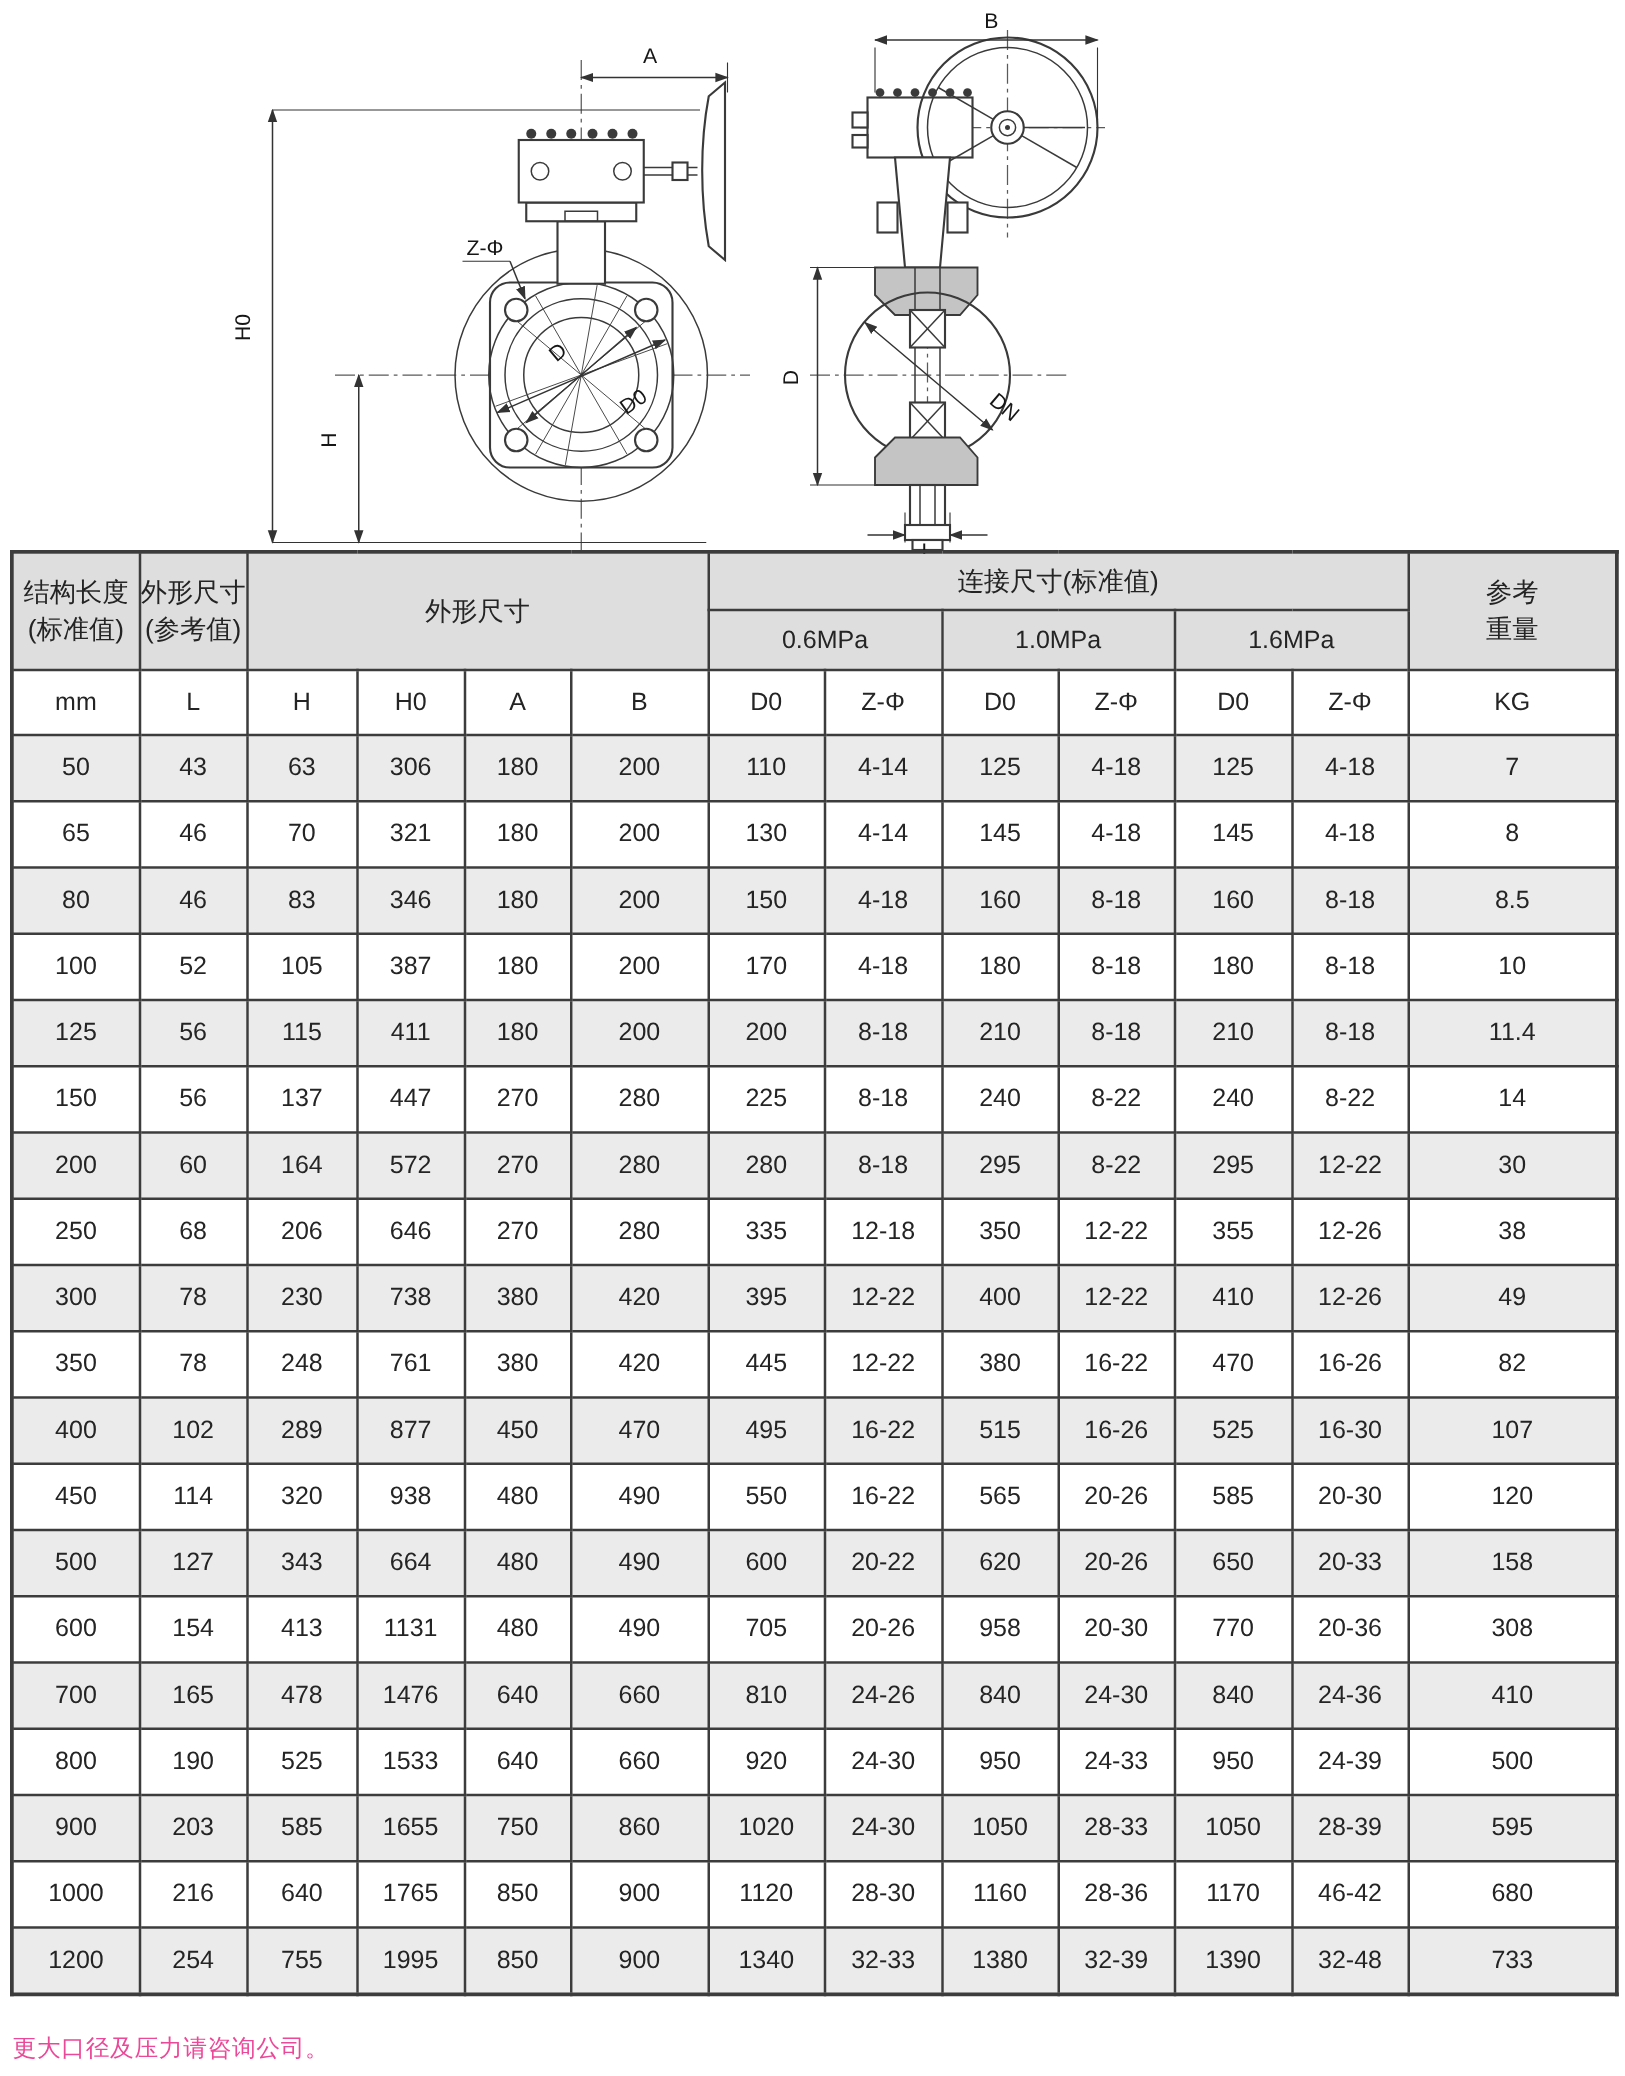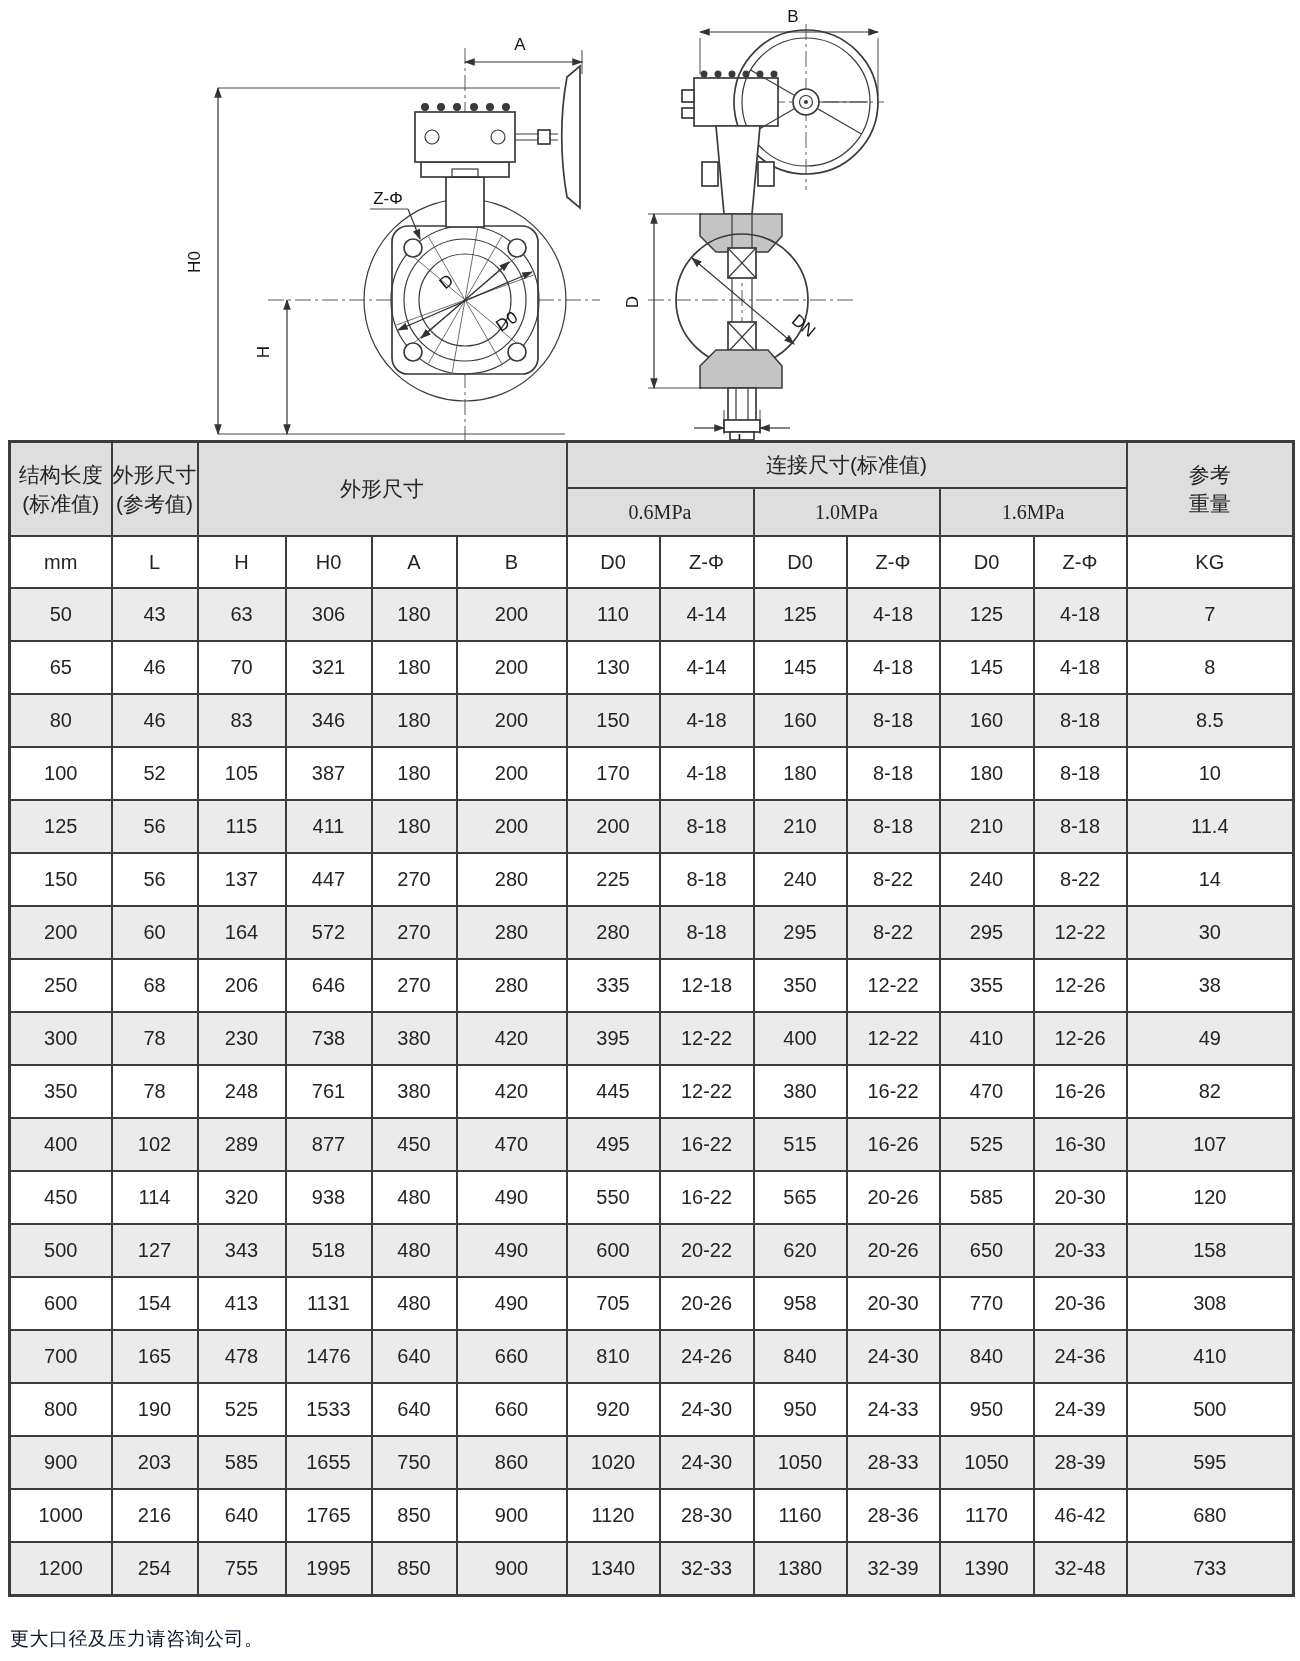--- a/index.html
+++ b/index.html
@@ -27,29 +27,29 @@
     border:3px solid var(--border-color,#3c3c3c);
     font-family:"Liberation Sans", sans-serif;
   }
   table.spec-table td {
     border:2px solid var(--border-color,#3c3c3c);
     text-align:center; vertical-align:middle;
     padding:0; color:#242424; overflow:hidden;
   }
   tr.hg td, tr.hm td { background:var(--header-bg,#dedede); font-size:21px; }
   tr.hg td { height:44px; }
-  tr.hm td { height:46px; font-size:20px;font-family:Liberation Serif, serif; }
+  tr.hm td { height:46px; font-size:20px; }
   tr.hu td { height:50px; background:#ffffff; font-size:20px;margin-top:47px; }
   tbody td { height:51px; font-size:20px; background:#ffffff; }
   tbody tr.shade td { background:var(--row-shade,#ebebeb); }
   .twoline span { display:block; line-height:29px; }
   
   .footer-note {
     position:absolute; top:1626px; left:10px;
-    font-size:19px; color:#0f172a; letter-spacing:0.5px;
+    font-size:19px; color:#ec4899; letter-spacing:0.5px;
   }
 </style>
 </head>
 <body>
 
 <div class="page">
 
   <svg class="drawing" width="1300" height="448" viewBox="0 0 1300 448">
     <defs>
       <marker id="arr" viewBox="0 0 10 10" refX="9" refY="5" markerWidth="9" markerHeight="9" orient="auto-start-reverse">
@@ -441,21 +441,21 @@
           <td>565</td>
           <td>20-26</td>
           <td>585</td>
           <td>20-30</td>
           <td>120</td>
         </tr>
         <tr class="shade">
           <td>500</td>
           <td>127</td>
           <td>343</td>
-          <td>518</td>
+          <td>664</td>
           <td>480</td>
           <td>490</td>
           <td>600</td>
           <td>20-22</td>
           <td>620</td>
           <td>20-26</td>
           <td>650</td>
           <td>20-33</td>
           <td>158</td>
         </tr>

